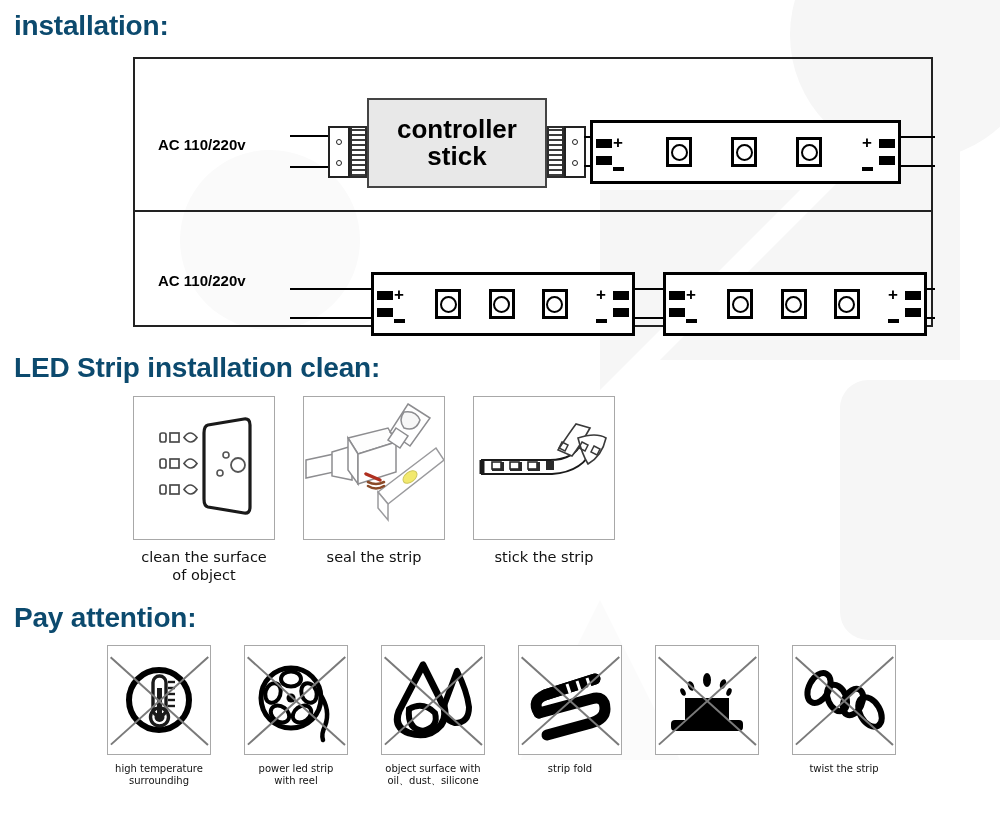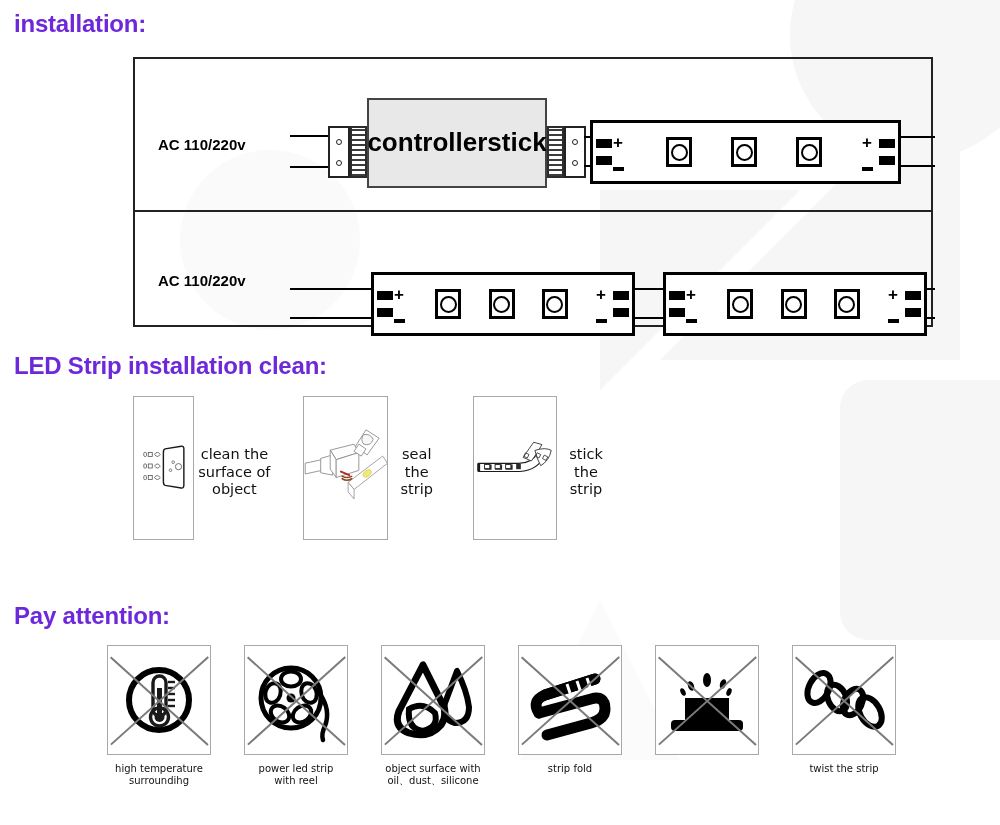--- a/index.html
+++ b/index.html
@@ -25,24 +25,24 @@
   .wm-4 { left: 180px; top: 150px; width: 180px; height: 180px; border-radius: 50%;
           background: #fafafa; }
   .wm-5 { right: -60px; top: 380px; width: 220px; height: 260px; border-radius: 28px; }
   .wm-6 { left: 520px; top: 600px; width: 160px; height: 160px; background:#fbfbfb;
           clip-path: polygon(50% 0, 100% 100%, 0 100%); }
 
   
   .heading {
     position: absolute;
     left: 14px;
-    font-size: 24px;
+    font-size: 28px;
     font-weight: bold;
     letter-spacing: -0.2px;
-    color: #6d28d9;
+    color: #0c4a6e;
     z-index: 5;
     white-space: nowrap;
   }
   #h-installation { top: 10px; }
   #h-steps        { top: 352px; }
   #h-attention    { top: 602px; }
 
   
   #wiring-frame {
     position: absolute;
@@ -92,21 +92,21 @@
     background:
       repeating-linear-gradient(0deg, #333 0 2px, #fff 2px 5px);
     opacity: 0.95;
   }
 
   
   #controller-dimmer {
     position: absolute;
     background: #e8e8e8;
     border: 2px solid #444;
-    display: flex; 
+    display: flex; flex-direction: column;
     align-items: center; justify-content: center;
     font-size: 26px; font-weight: bold; line-height: 1.05;
     color: #000;
   }
 
   
   .led-strip {
     position: absolute;
     border: 3px solid #000;
     background: #fff;
@@ -134,21 +134,21 @@
     display: flex; align-items: center; justify-content: center;
   }
   .led-chip .dot {
     width: 17px; height: 17px; border: 2px solid #000; border-radius: 50%;
     background: #fff;
   }
 
   
   #steps-row, #warn-row { position: absolute; z-index: 5; display: flex; }
   #steps-row { left: 133px; top: 396px; gap: 28px; }
-  .step-card { width: 142px; display: flex; align-items: center; }
+  .step-card { width: 142px; display: flex; flex-direction: column; align-items: center; }
   .step-box {
     width: 142px; height: 144px;
     border: 1px solid #a8a8a8; background: #fff;
     display: flex; align-items: center; justify-content: center;
     overflow: hidden;
   }
   .step-cap {
     margin-top: 9px; text-align: center;
     font-size: 14.5px; line-height: 1.22; color: #111;
     font-family: "DejaVu Sans", "Liberation Sans", sans-serif;

